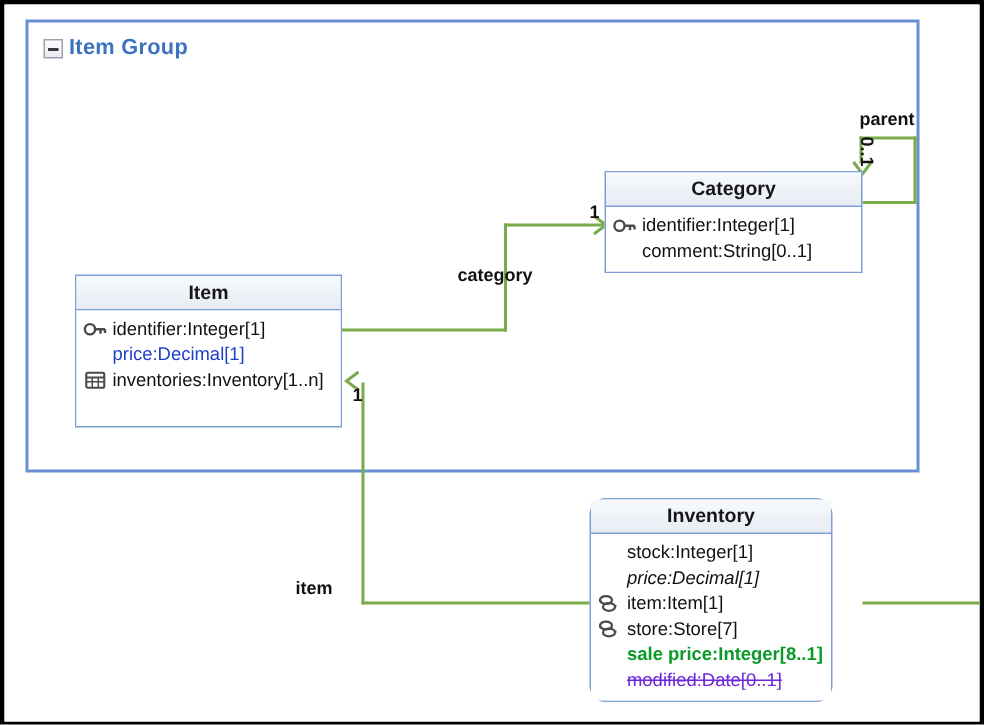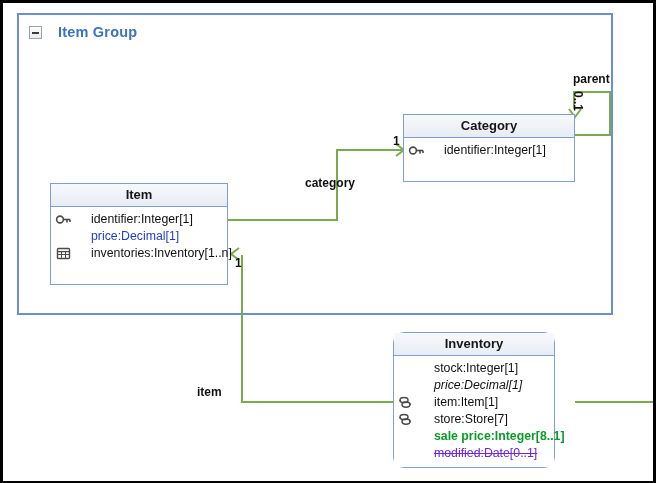--- a/index.html
+++ b/index.html
@@ -36,21 +36,21 @@
   .group-box {
     position: absolute;
     box-sizing: border-box;
     border: 2px solid #6b8fd4;
     background: #ffffff;
   }
   .group-header {
     position: absolute;
     display: flex;
     align-items: center;
-    gap: 16px;
+    gap: 4px;
   }
   .collapse-btn {
     width: 13px;
     height: 13px;
     box-sizing: border-box;
     border: 1px solid #9aa3ad;
     background: linear-gradient(#fdfdfd, #e9ecef);
     position: relative;
     flex: 0 0 auto;
     cursor: pointer;
@@ -96,21 +96,20 @@
     background: #ffffff;
   }
   .attr {
     display: flex;
     align-items: center;
     height: 17px;
     font-size: 12.3px;
     color: #111111;
     white-space: nowrap;
     padding-left: 4px;
-    gap: 16px;
   }
   .attr .ic {
     width: 18px;
     flex: 0 0 18px;
     height: 15px;
     position: relative;
     margin-right: 2px;
   }
   .attr .txt { line-height: 15px; }
 
@@ -261,20 +260,21 @@
               <line x1="12" y1="7.5" x2="12" y2="10.5" stroke="#4a4a4a" stroke-width="1.6"></line>
               <line x1="15" y1="7.5" x2="15" y2="10" stroke="#4a4a4a" stroke-width="1.6"></line>
             </svg>
           </span>
           <span class="txt">identifier:Integer[1]</span>
         </div>
 
 
         <div class="attr">
           <span class="ic"></span>
+          <span class="txt">comment:String[0..1]</span>
         </div>
 
       </div>
     </div>
 
     <div class="uml-class" style="left:390px; top:329px; width:162px;border-radius:11px;">
       <div class="uml-title">Inventory</div>
       <div class="uml-attrs">
 
         <div class="attr">

